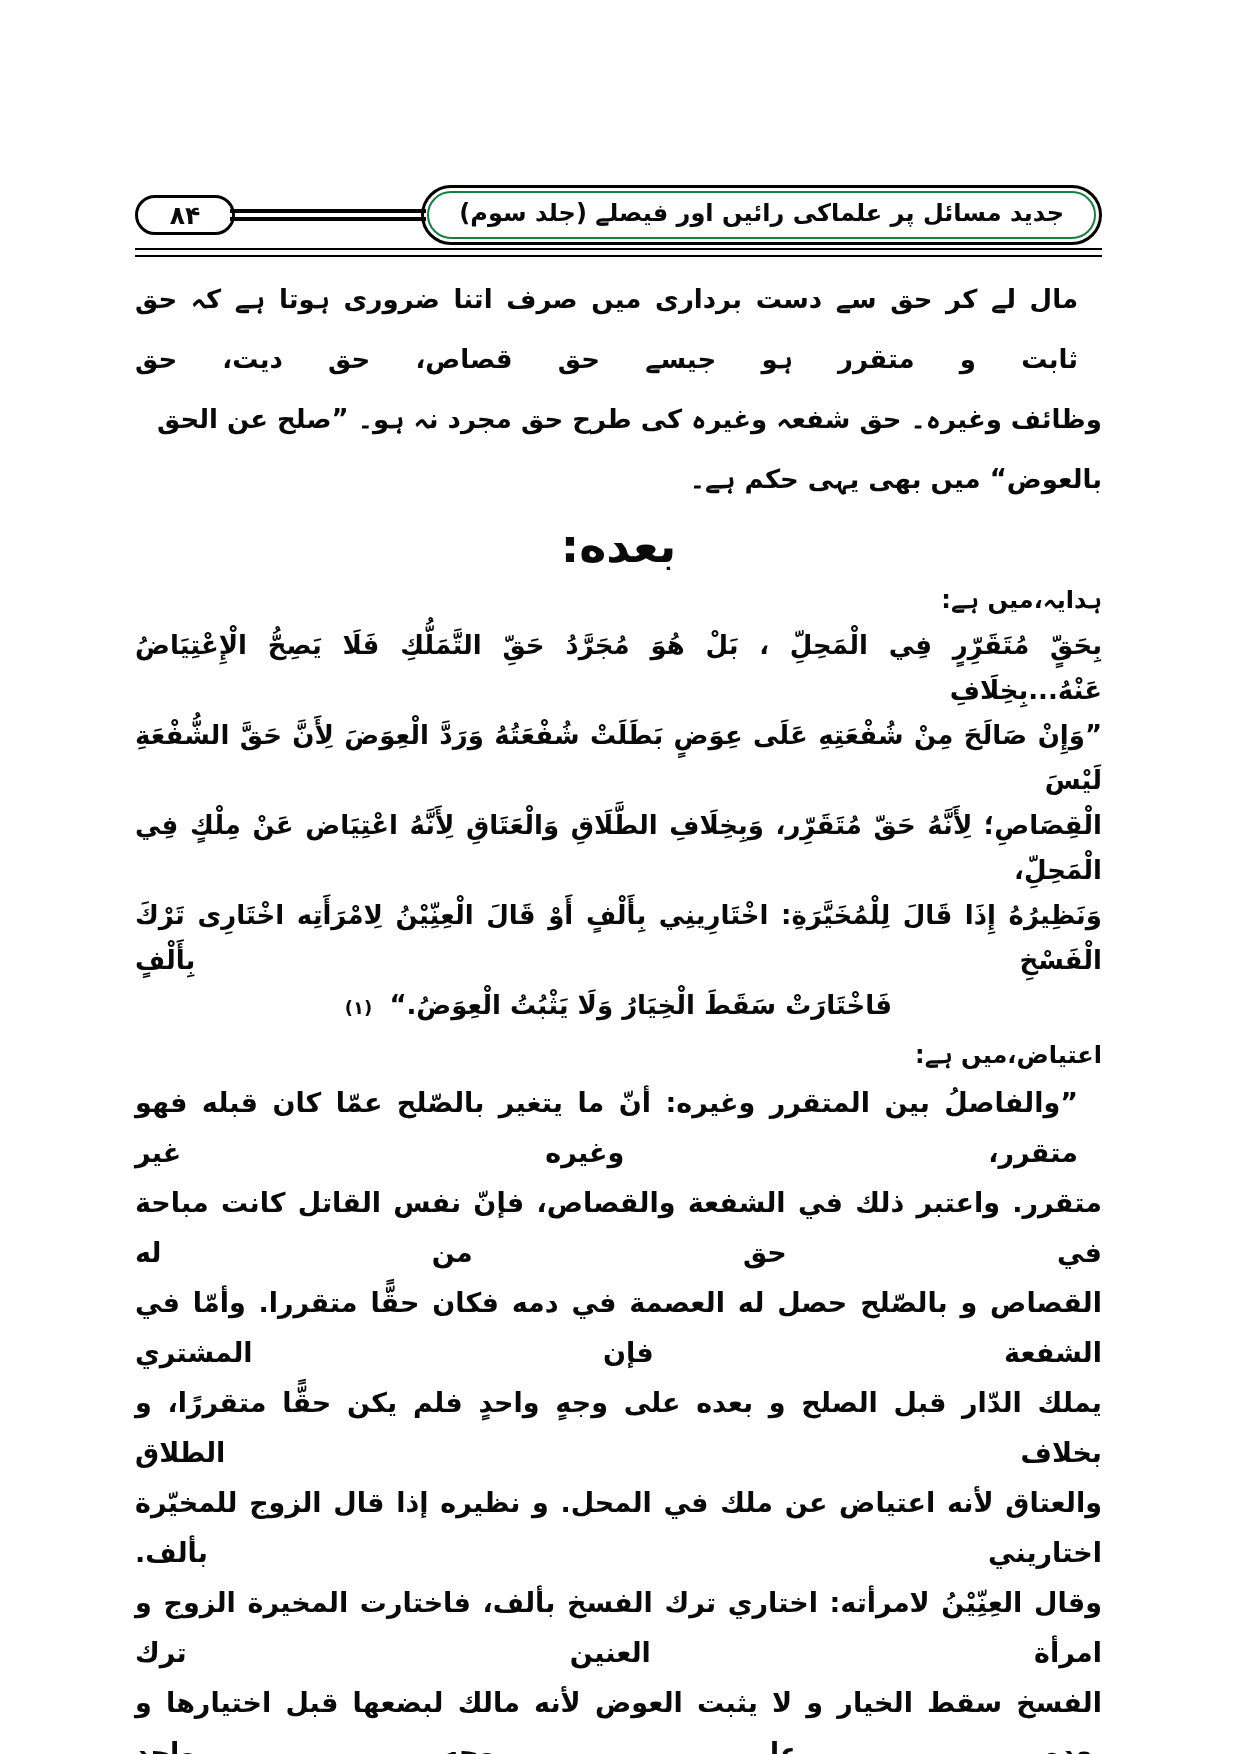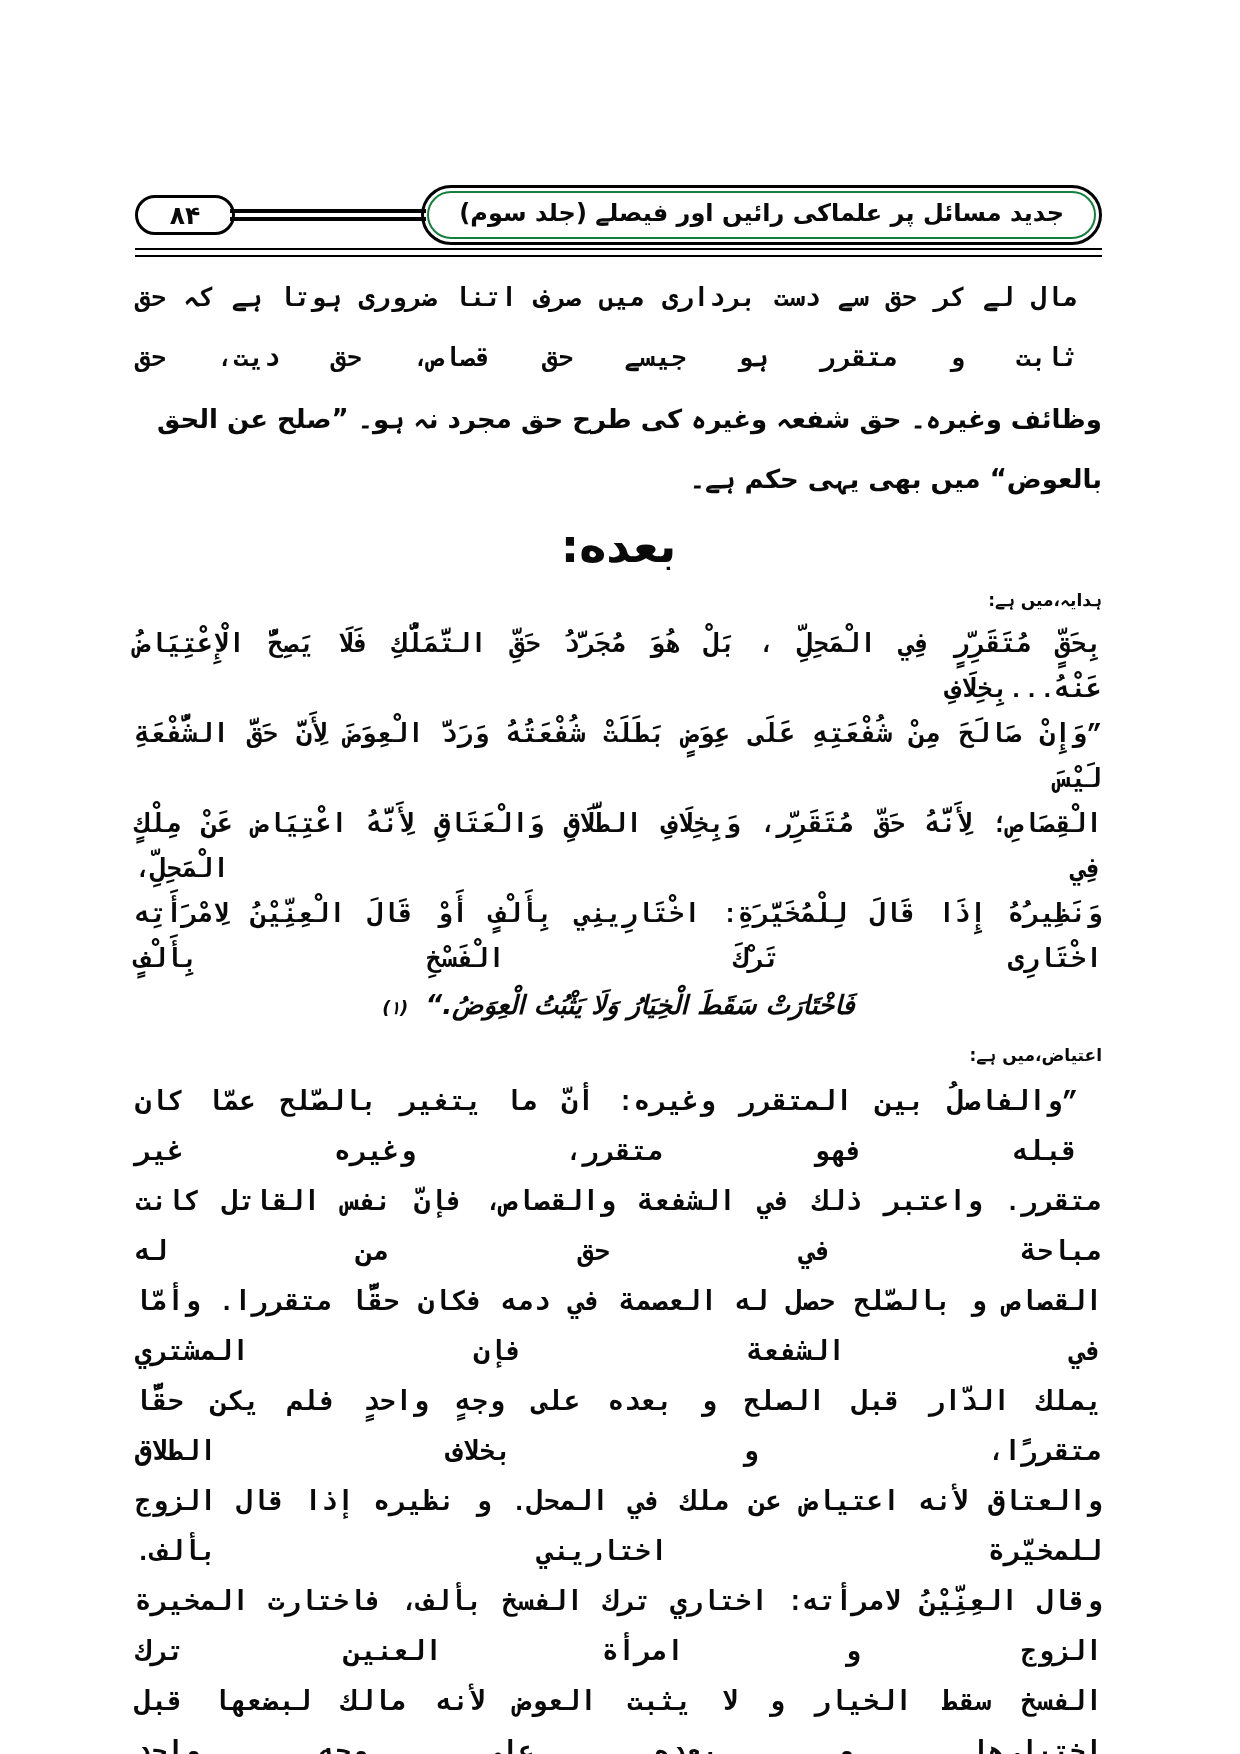--- a/index.html
+++ b/index.html
@@ -34,34 +34,34 @@
     display: flex; align-items: center; justify-content: center;
     font-size: 25px; font-weight: bold;
   }
   .double-rule {
     margin-top: 6px; height: 9px; box-sizing: border-box;
     border-top: 2px solid #000; border-bottom: 2px solid #000;
   }
   
   .intro { margin-top: 12px; font-size: 26px; font-weight: bold; }
   .intro .line { line-height: 60px; }
-  .jline { text-align: justify; text-align-last: justify; font-family: Liberation Mono, monospace; }
+  .jline { text-align: justify; text-align-last: justify; }
   .endline { text-align: right; }
   .indent { padding-right: 24px; }
   .main-heading {
     margin-top: 8px; text-align: center;
     font-size: 46px; font-weight: bold; line-height: 58px;
   }
-  .src-label { margin-top: 6px; font-size: 17px; font-weight: bold; line-height: 38px; text-align: right; }
+  .src-label { margin-top: 6px; font-size: 24px; font-weight: bold; line-height: 38px; text-align: right; }
   .quote { margin-top: 4px; }
   .quote-naskh-bold { font-size: 26px; font-weight: bold; }
   .quote-naskh-bold .line { line-height: 45px; }
   .quote-naskh { font-size: 27px; font-weight: bold; }
   .quote-naskh .line { line-height: 50px; }
-  .centerline { text-align: center; text-align-last: center; font-style: italic; }
+  .centerline { text-align: center; text-align-last: center; }
   .fn-marker { font-size: 18px; font-weight: bold; padding-right: 8px; }
 </style>
 </head>
 <body>
 
 <div class="page">
 
   <div class="header-row">
     <div class="title-capsule">
       <div class="title-capsule-inner">جدید مسائل پر علماکی رائیں اور فیصلے (جلد سوم)</div>

